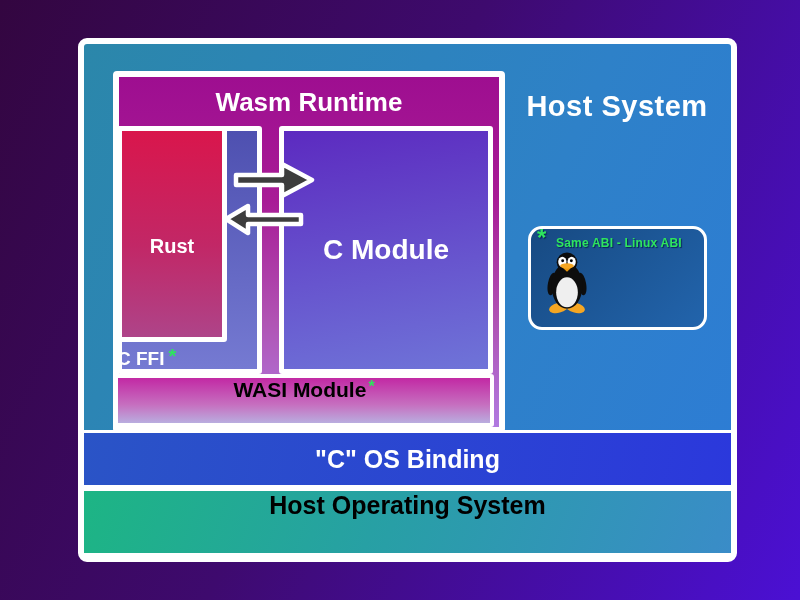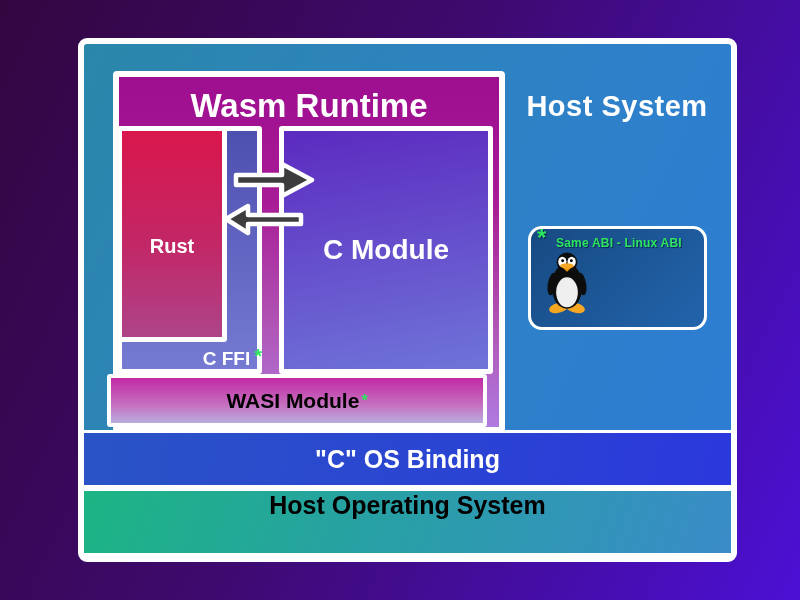--- a/index.html
+++ b/index.html
@@ -20,56 +20,56 @@
     color:#fff;font-size:29px;letter-spacing:.5px;
   }
 
   .runtime-box{
     left:113px;top:71px;width:392px;height:362px;
     border:6px solid #fff;border-radius:4px;
     background:linear-gradient(180deg,#9e0e90 0%,#a81b96 35%,#b054b4 70%,#b07ae0 100%);
   }
   .runtime-label{
     left:113px;top:87px;width:392px;text-align:center;
-    color:#fff;font-size:33px;
+    color:#fff;font-size:26px;
   }
 
   .module-container{
     left:117px;top:126px;width:145px;height:248px;
     border:5px solid #fff;border-radius:3px;
     background:linear-gradient(180deg,#4e50b0 0%,#757ad2 100%);
   }
   .rust-box{
     left:117px;top:126px;width:110px;height:216px;
     border:5px solid #fff;border-radius:3px;
     background:linear-gradient(180deg,#d9164c 0%,#c22766 55%,#ae4489 100%);
     display:flex;flex-direction:column;justify-content:center;align-items:center;
     padding-top:24px;color:#fff;font-size:20px;line-height:30px;text-align:center;
   }
   .cffi-label{
-    left:117px;top:345px;width:145px;text-align:right;
+    left:117px;top:345px;width:145px;text-align:left;
     color:#fff;font-size:19px;
   }
   .cffi-label .ast{color:#2ee55e;font-size:20px;vertical-align:2px;margin-left:4px;}
 
   .c-module-box{
     left:279px;top:126px;width:214px;height:248px;
     border:5px solid #fff;border-radius:3px;
     background:linear-gradient(170deg,#5c2ac0 0%,#6f74d8 100%);
     display:flex;justify-content:center;align-items:center;
     color:#fff;font-size:28px;
   }
 
   .arrows-svg{left:218px;top:156px;width:100px;height:86px;}
 
   .wasi-bar{
-    left:107px;top:374px;width:380px;height:53px;
+    left:114px;top:374px;width:380px;height:53px;
     border:4px solid #fff;border-radius:3px;
     background:linear-gradient(180deg,#c229a4 0%,#c670c0 60%,#b9addf 100%);
-    display:flex;justify-content:center;align-items:center;
+    display:flex;justify-content:center;align-items:flex-start;
     color:#000;font-size:21px;
   }
   .wasi-bar .ast{color:#2ee55e;font-size:16px;vertical-align:9px;margin-left:2px;}
 
   .abi-box{
     left:528px;top:226px;width:179px;height:104px;
     border:3px solid #fff;border-radius:14px;
     background:linear-gradient(135deg,#174a82 0%,#2264ac 100%);
   }
   .abi-asterisk{

